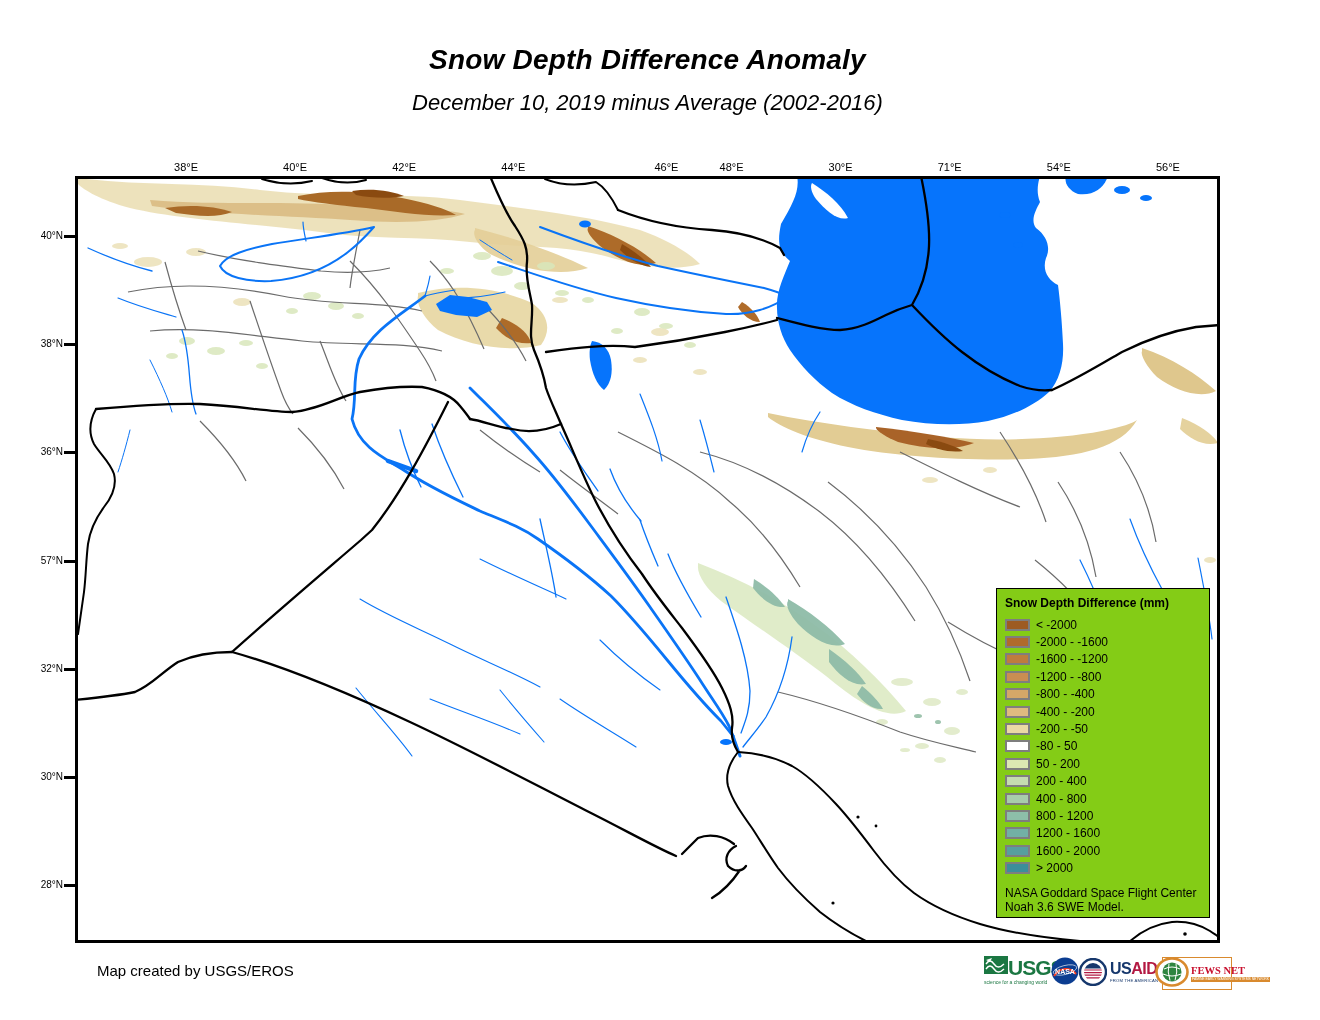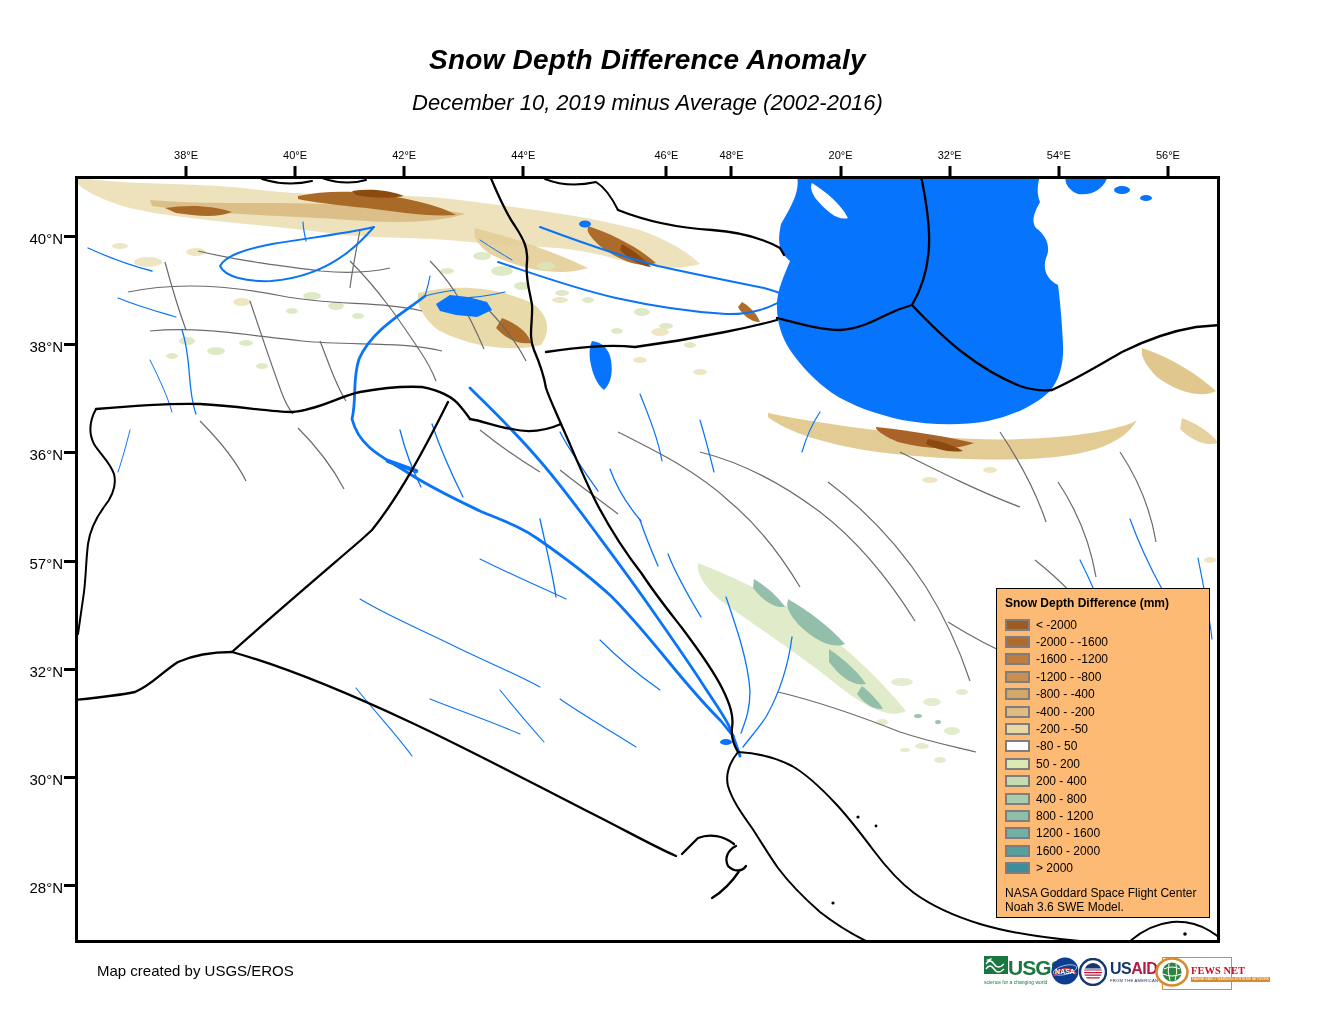--- a/index.html
+++ b/index.html
@@ -11,37 +11,37 @@
   .hdr h1{margin:0;font-size:28px;font-weight:bold;letter-spacing:.2px;}
   .hdr h2{margin:14px 0 0 0;font-size:22px;font-weight:normal;}
 
   
   .map-frame{position:absolute;left:75px;top:176px;width:1139px;height:761px;
              border:3px solid #000;background:#fff;}
   .map-frame svg{display:block;}
 
   
   .lon-axis{position:absolute;left:75px;top:149px;width:1145px;height:27px;}
-  .lon-item{position:absolute;top:0;transform:translateX(-50%);height:27px;}
+  .lon-item{position:absolute;top:12px;transform:translateX(-50%);height:27px;}
   .lon-text{display:block;font-size:11px;white-space:nowrap;text-align:center;}
   .tickv{position:absolute;left:50%;transform:translateX(-50%);top:17px;width:3px;height:10px;background:#000;}
   .lat-axis{position:absolute;left:38px;top:176px;width:37px;height:767px;}
   .lat-item{position:absolute;left:0;width:37px;height:0;}
-  .lat-text{position:absolute;right:12px;top:-7px;font-size:15px;white-space:nowrap;}
+  .lat-text{position:absolute;right:12px;top:-7px;font-size:10px;white-space:nowrap;}
   .tickh{position:absolute;left:26px;top:-2px;width:11px;height:3px;background:#000;}
 
   
   .river{stroke:var(--river);fill:none;stroke-linecap:round;stroke-linejoin:round;}
   .adminline{stroke:var(--admin-boundary);stroke-width:1.2;fill:none;stroke-linejoin:round;}
   .borderline{stroke:var(--country-border);stroke-width:2.3;fill:none;stroke-linejoin:round;stroke-linecap:round;}
   .coast{stroke:var(--country-border);stroke-width:2;fill:none;stroke-linejoin:round;stroke-linecap:round;}
   .water{fill:var(--water);}
 
   
-  .legend{position:absolute;left:996px;top:588px;width:214px;height:330px;background:#fdba74;
+  .legend{position:absolute;left:996px;top:588px;width:214px;height:330px;background:#84cc16;
           border:1px solid #000;box-sizing:border-box;padding:7px 4px 0 8px;z-index:5;}
   .legend-title{font-size:12px;font-weight:bold;margin-bottom:6px;}
   .legend-row{display:flex;align-items:center;height:17.4px;text-align:center;}
   .swatch{width:25px;height:12px;border:2px solid var(--legend-swatch-border);box-sizing:border-box;
           margin-right:6px;flex:0 0 auto;}
   .legend-label{font-size:12px;white-space:nowrap;}
   .legend-src{margin-top:9px;font-size:12px;line-height:14px;}
 
   
   .credit{position:absolute;left:97px;top:962px;font-size:15px;}
@@ -83,38 +83,38 @@
         <span class="tickv"></span>
       </div>
       <div class="lon-item" style="left: 220.1px;">
         <span class="lon-text">40°E</span>
         <span class="tickv"></span>
       </div>
       <div class="lon-item" style="left: 329.2px;">
         <span class="lon-text">42°E</span>
         <span class="tickv"></span>
       </div>
-      <div class="lon-item" style="left: 438.3px; margin-left: 10px;">
+      <div class="lon-item" style="left: 438.3px;">
         <span class="lon-text">44°E</span>
         <span class="tickv"></span>
       </div>
       <div class="lon-item" style="left: 547.4px; margin-left: 44px;">
         <span class="lon-text">46°E</span>
         <span class="tickv"></span>
       </div>
       <div class="lon-item" style="left: 656.5px;">
         <span class="lon-text">48°E</span>
         <span class="tickv"></span>
       </div>
       <div class="lon-item" style="left: 765.6px;">
-        <span class="lon-text">20°E</span>
+        <span class="lon-text">30°E</span>
         <span class="tickv"></span>
       </div>
       <div class="lon-item" style="left: 874.7px;">
-        <span class="lon-text">32°E</span>
+        <span class="lon-text">71°E</span>
         <span class="tickv"></span>
       </div>
       <div class="lon-item" style="left: 983.8px;">
         <span class="lon-text">54°E</span>
         <span class="tickv"></span>
       </div>
       <div class="lon-item" style="left: 1092.9px;">
         <span class="lon-text">56°E</span>
         <span class="tickv"></span>
       </div>

